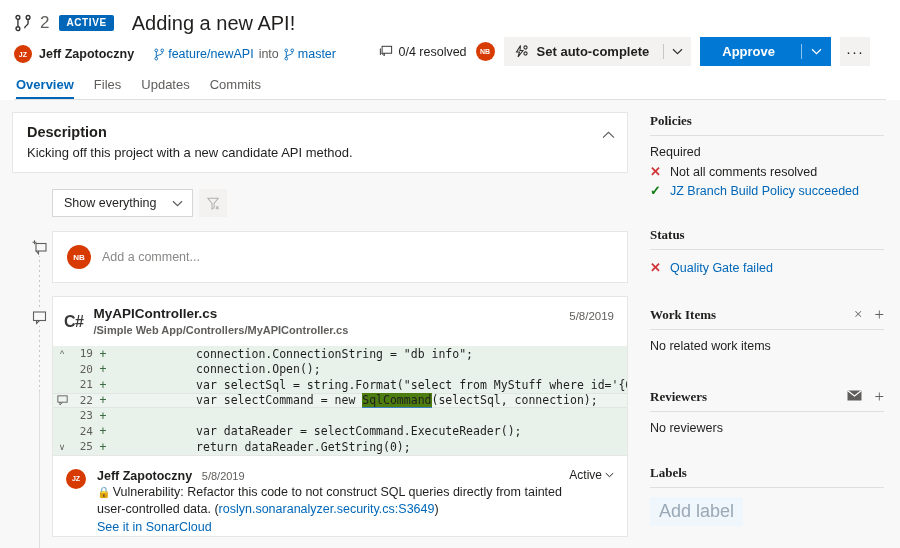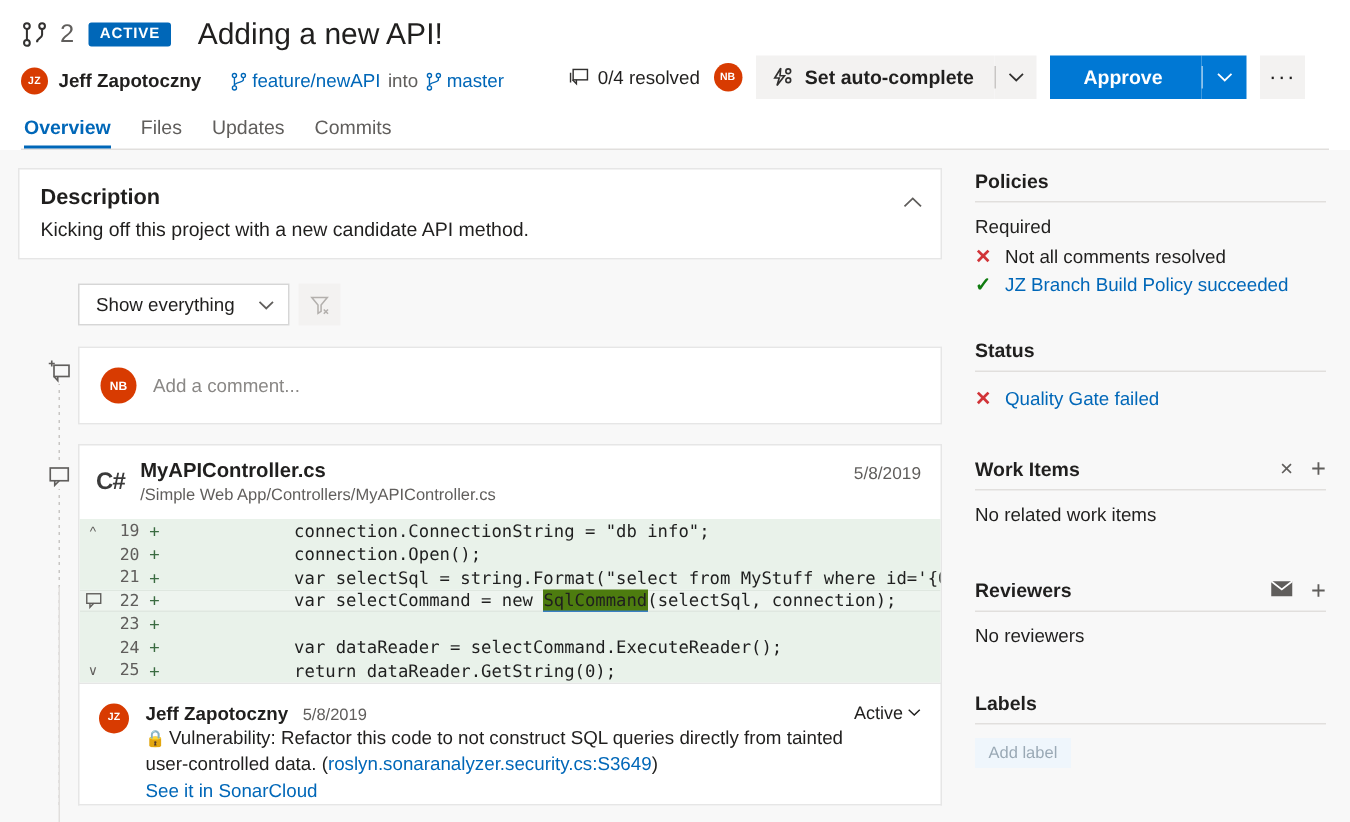--- a/index.html
+++ b/index.html
@@ -90,21 +90,21 @@
   .comment-box { margin-left:40px; }
   .comment-box-inner { display:flex; align-items:center; gap:11px; padding:13px 14px; }
   .av-nb { width:24px; height:24px; border-radius:50%; background:#d83b01; color:#fff;
     font-size:8px; font-weight:700; display:flex; align-items:center; justify-content:center; flex:none; }
   .placeholder-txt { color:#8a8886; font-size:12.5px; }
 
   .file-card { margin-left:40px; margin-top:13px; }
   .file-head { display:flex; align-items:center; padding:9px 13px 9px 11px; position:relative; }
   .cs-badge { font-size:16px; font-weight:700; color:#3a3a3a; margin-right:10px; letter-spacing:-.5px; }
   .file-name { font-size:13.5px; font-weight:700; color:#201f1e; line-height:1.25; }
-  .file-path { font-size:11px; color:#605e5c; line-height:1.3; }
+  .file-path { font-size:11px; color:#605e5c; line-height:1.3;font-weight:bold; }
   .file-date { position:absolute; right:13px; top:13px; font-size:11.5px; color:#605e5c; }
 
   .diff { font-family:"DejaVu Sans Mono", monospace; font-size:11.5px;
           background:#e9f2ea; overflow:hidden; position:relative; }
   .diff-row { display:flex; height:15.5px; align-items:center; white-space:pre; }
   .diff-row.hl { background:#eef4ef; box-shadow: inset 0 1px 0 #dfe7e0, inset 0 -1px 0 #dfe7e0; }
   .gut-chev { width:18px; text-align:center; color:#605e5c; font-family:"Liberation Sans",sans-serif; font-size:9px; flex:none; }
   .gut-bub { width:18px; text-align:center; flex:none; display:flex; align-items:center; justify-content:center; }
   .lineno { width:22px; text-align:right; color:#605e5c; flex:none; font-size:11px; }
   .plus { width:20px; text-align:center; color:#3a6b41; flex:none; }
@@ -118,31 +118,31 @@
   .thr-name { font-size:12.5px; font-weight:700; color:#201f1e; }
   .thr-date { font-size:11px; color:#605e5c; margin-left:6px; }
   .thr-body { font-size:12.5px; color:#201f1e; line-height:1.42; margin-top:1px; max-width:480px; }
   .lock-ico { font-size:11px; margin-right:2px; }
   .rule-link { color:#0067b8; }
   .sonar-link { color:#0067b8; font-size:12.5px; display:inline-block; }
   .thr-status { position:absolute; right:13px; top:12px; font-size:12px; color:#201f1e; display:flex; align-items:center; gap:3px; }
 
   
   .side-sec { margin-bottom:3px; }
-  .side-head { display:flex; align-items:center; padding-bottom:6px; border-bottom:1px solid #e1dfdd; position:relative; }
+  .side-head { display:flex; align-items:center; padding-bottom:6px; border-bottom:1px solid #e1dfdd; position:relative;font-family:Liberation Serif, serif; }
   .side-title { font-size:13px; font-weight:700; color:#201f1e; }
   .side-actions { position:absolute; right:0; top:-2px; display:flex; align-items:center; gap:12px; color:#605e5c; }
   .sub-label { font-size:12.5px; color:#201f1e; margin:9px 0 4px 0; }
   .policy-row { display:flex; align-items:flex-start; gap:9px; padding:2px 0; font-size:12.5px; }
   .ico-x { color:#d13438; font-weight:700; font-size:13px; line-height:1.15; width:11px; text-align:center; }
   .ico-ok { color:#107c10; font-weight:700; font-size:13px; line-height:1.15; width:11px; text-align:center; }
   .policy-txt { color:#201f1e; }
   .policy-link { color:#0067b8; }
   .empty-txt { font-size:12.5px; color:#201f1e; margin-top:9px; }
-  .add-label-btn { margin-top:9px; background:#eff6fc; color:#9aa9b5; font-size:11px;
+  .add-label-btn { margin-top:9px; background:#eff6fc; color:#9aa9b5; font-size:18px;
     padding:4px 9px; display:inline-block; }
   .s-pol { margin-top:0px; }
   .s-status { margin-top:26px; }
   .s-work { margin-top:29px; }
   .s-rev { margin-top:36px; }
   .s-lab { margin-top:30px; }
 </style>
 </head>
 <body>
 

